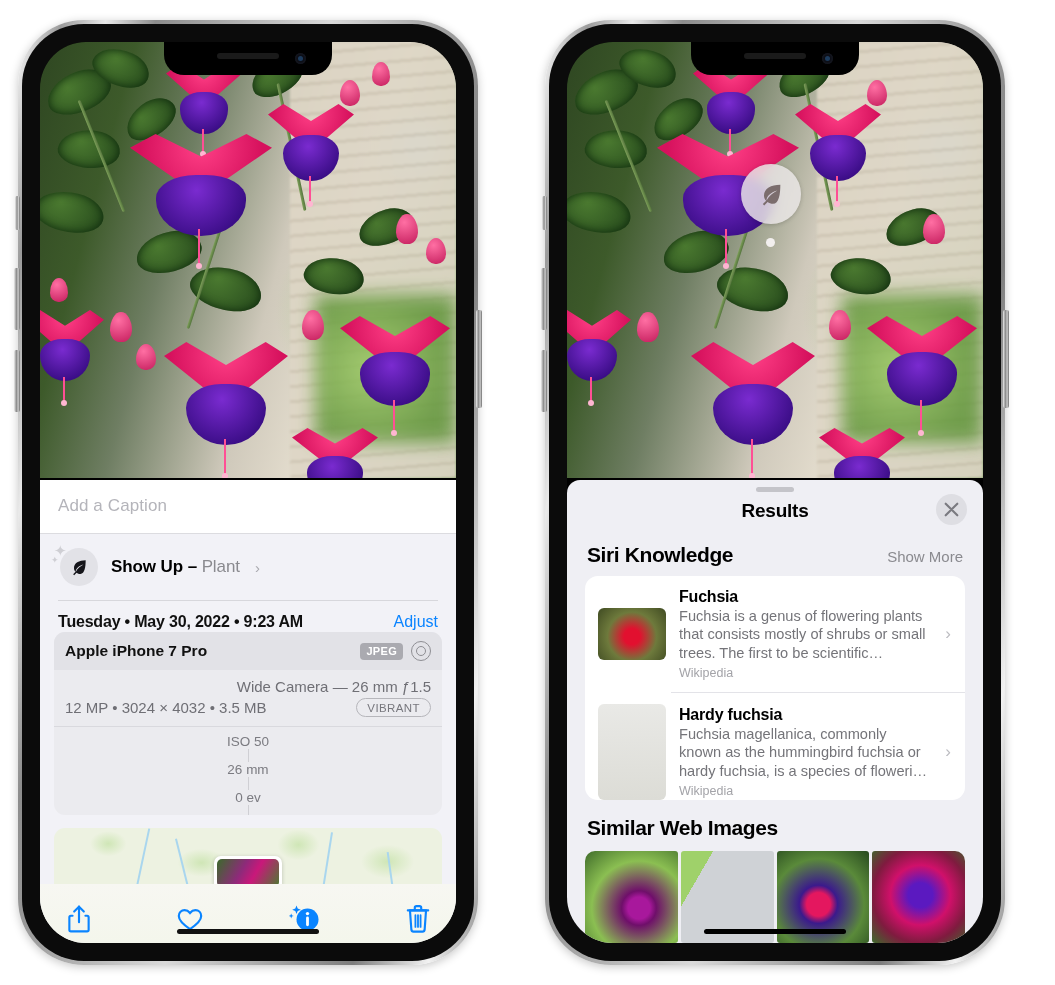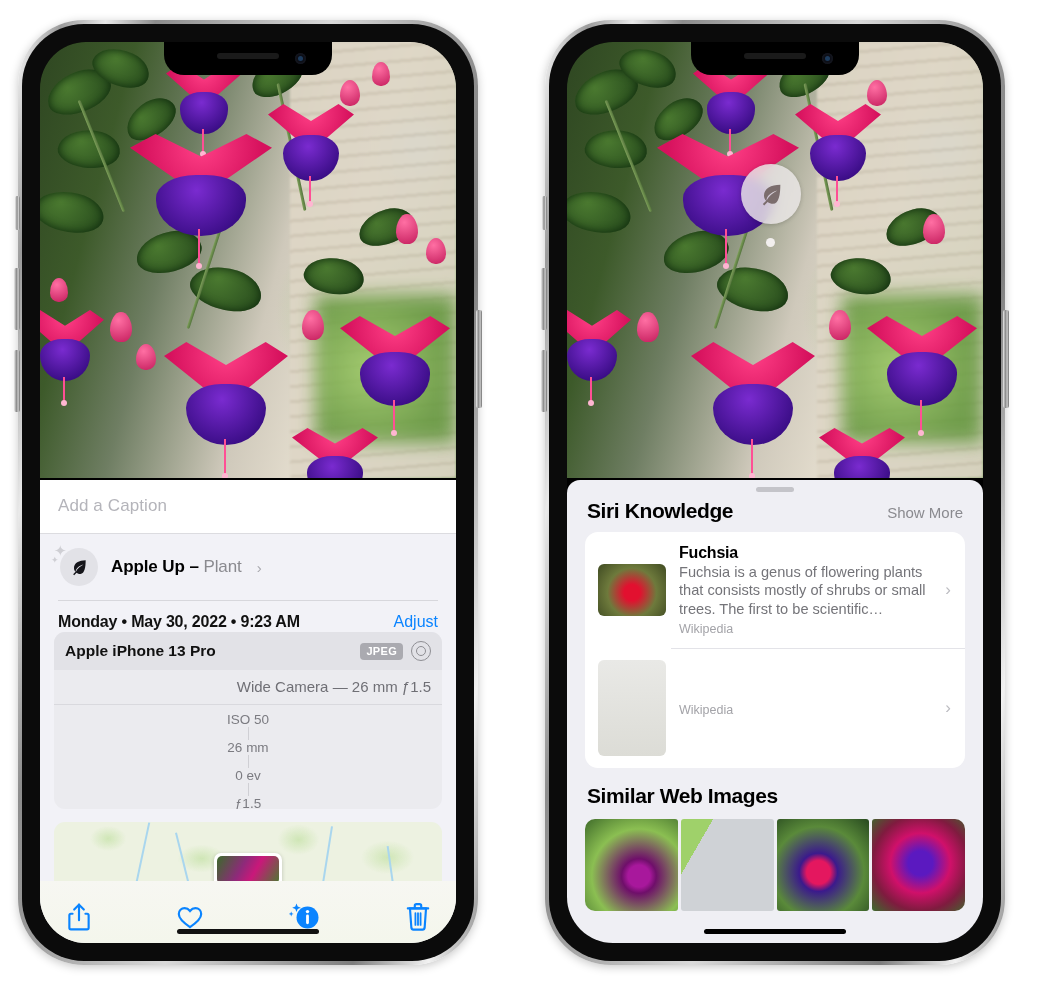--- a/index.html
+++ b/index.html
@@ -306,41 +306,45 @@
             <span class="sparkle sp1">✦</span>
             <span class="sparkle sp2">✦</span>
             <div class="lu-circle">
               <svg width="20" height="20" viewBox="0 0 24 24" aria-hidden="true">
                 <path d="M20 4c-8 0-14 3.4-14 9.2 0 2 .7 3.5 1.9 4.6L5 20.6l1.2 1.2 2.9-2.9c1.2 1 2.8 1.5 4.6 1.5
                          C18.8 20.4 20 12 20 4z M8.2 17.6c-.2-3.3 3.4-7.2 9.2-8.6-3.8 2-7.4 5-9.2 8.6z" fill="#15151a"></path>
               </svg>
             </div>
           </div>
           <div class="lu-text">
-            <span>Apple Up – </span><span class="sub">Plant</span>
+            <span>Show Up – </span><span class="sub">Plant</span>
           </div>
           <span class="lu-chev">›</span>
         </div>
 
         <div class="date-row">
-          <span class="date-txt">Monday • May 30, 2022 • 9:23 AM</span>
+          <span class="date-txt">Tuesday • May 30, 2022 • 9:23 AM</span>
           <span class="adjust">Adjust</span>
         </div>
 
 
         <div class="camera-card">
           <div class="cam-head">
-            <span class="cam-model">Apple iPhone 13 Pro</span>
+            <span class="cam-model">Apple iPhone 7 Pro</span>
             <span class="cam-head-right">
               <span class="tag-jpeg">JPEG</span>
               <span class="raw-ring"></span>
             </span>
           </div>
           <div class="cam-body">
             <div class="cam-line1">Wide Camera — 26 mm ƒ1.5</div>
+            <div class="cam-line2-wrap">
+              <span class="cam-line2">12 MP • 3024 × 4032 • 3.5 MB</span>
+              <span class="tag-vibrant">VIBRANT</span>
+            </div>
           </div>
           <div class="exif-row">
             <span class="exif-cell">ISO 50</span>
             <span class="exif-sep"></span>
             <span class="exif-cell">26 mm</span>
             <span class="exif-sep"></span>
             <span class="exif-cell">0 ev</span>
             <span class="exif-sep"></span>
             <span class="exif-cell">ƒ1.5</span>
             <span class="exif-sep"></span>
@@ -477,40 +481,50 @@
             <path d="M20 4c-8 0-14 3.4-14 9.2 0 2 .7 3.5 1.9 4.6L5 20.6l1.2 1.2 2.9-2.9c1.2 1 2.8 1.5 4.6 1.5
                      C18.8 20.4 20 12 20 4z M8.2 17.6c-.2-3.3 3.4-7.2 9.2-8.6-3.8 2-7.4 5-9.2 8.6z" fill="#7b6d6d"></path>
           </svg>
         </div>
         <div class="vlu-dot" style="left:199px; top:196px;"></div>
       </div>
 
       <div class="sheet" style="height:463px;">
         <div class="grabber"></div>
 
+        <div class="sheet-head">
+          <span class="sheet-title">Results</span>
+          <span class="close-btn">
+            <svg width="15" height="15" viewBox="0 0 14 14" aria-hidden="true">
+              <path d="M1.6 1.6 L12.4 12.4 M12.4 1.6 L1.6 12.4" stroke="#7a7a80" stroke-width="2" stroke-linecap="round"></path>
+            </svg>
+          </span>
+        </div>
 
         <div class="sec-head">
           <span class="sec-title">Siri Knowledge</span>
           <span class="sec-more">Show More</span>
         </div>
 
         <div class="kn-card">
           <div class="kn-row">
             <div class="kn-thumb kt1"></div>
             <div class="kn-body">
               <div class="kn-title">Fuchsia</div>
               <div class="kn-desc">Fuchsia is a genus of flowering plants that consists mostly of shrubs or small trees. The first to be scientific…</div>
               <div class="kn-src">Wikipedia</div>
             </div>
             <span class="kn-chev">›</span>
           </div>
 
           <div class="kn-row">
             <div class="kn-thumb tall kt2"></div>
             <div class="kn-body">
+              <div class="kn-title">Hardy fuchsia</div>
+              <div class="kn-desc">Fuchsia magellanica, commonly known as the hummingbird fuchsia or hardy fuchsia, is a species of floweri…</div>
               <div class="kn-src">Wikipedia</div>
             </div>
             <span class="kn-chev">›</span>
           </div>
         </div>
 
         <div class="sec-head" style="padding-top:16px;align-items:center;">
           <span class="sec-title">Similar Web Images</span>
         </div>
 

